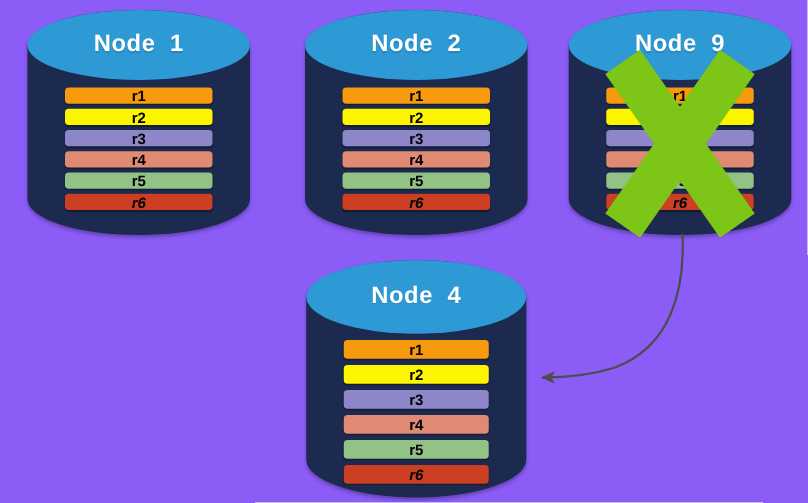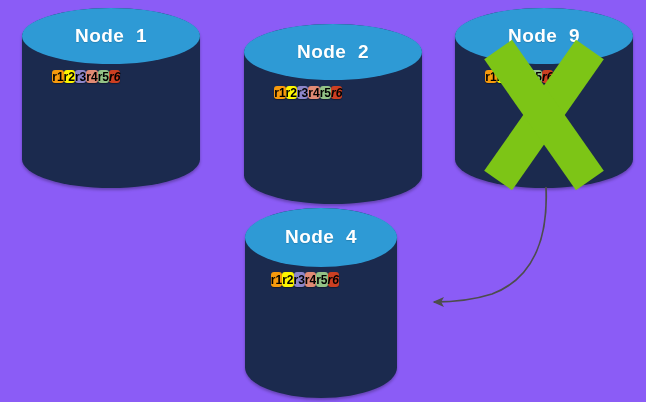--- a/index.html
+++ b/index.html
@@ -56,21 +56,21 @@
     letter-spacing: 0.5px;
     white-space: pre;
     z-index: 3;
     text-shadow: 0 1px 1px rgba(0,0,0,0.15);
   }
   .records {
     position: absolute;
     left: 17%;
     right: 17%;
     display: flex;
-    flex-direction: row;
+    flex-direction: column;
     z-index: 2;
   }
   .record {
     height: 13px;
     margin-bottom: 4px;
     border-radius: 3px;
     display: flex;
     align-items: center;
     justify-content: center;
     color: #000000;
@@ -83,29 +83,29 @@
   
   .node-1, .node-2, .node-3 {
     width: 178px;
     height: 180px;
   }
   .node-1 .node-label, .node-2 .node-label, .node-3 .node-label { font-size: 19px; }
   .node-1 .records, .node-2 .records, .node-3 .records { top: 62px; }
   .node-1 .record, .node-2 .record, .node-3 .record { font-size: 12px; }
 
   .node-4 {
-    width: 152px;
+    width: 176px;
     height: 190px;
   }
   .node-4 .node-label { font-size: 19px; }
   .node-4 .records { top: 64px; }
   .node-4 .record { height: 15px; margin-bottom: 5px; font-size: 12px; }
 
   .node-1 { left: 22px;  top: 8px;  }
-  .node-2 { left: 244px; top: 24px; text-align: center;  }
+  .node-2 { left: 244px; top: 8px; text-align: center;  }
   .node-3 { left: 455px; top: 8px;  }
   .node-4 { left: 245px; top: 208px; }
 
   
   .fail-x {
     position: absolute;
     left: 492px;
     top: 45px;
     width: 104px;
     height: 140px;

